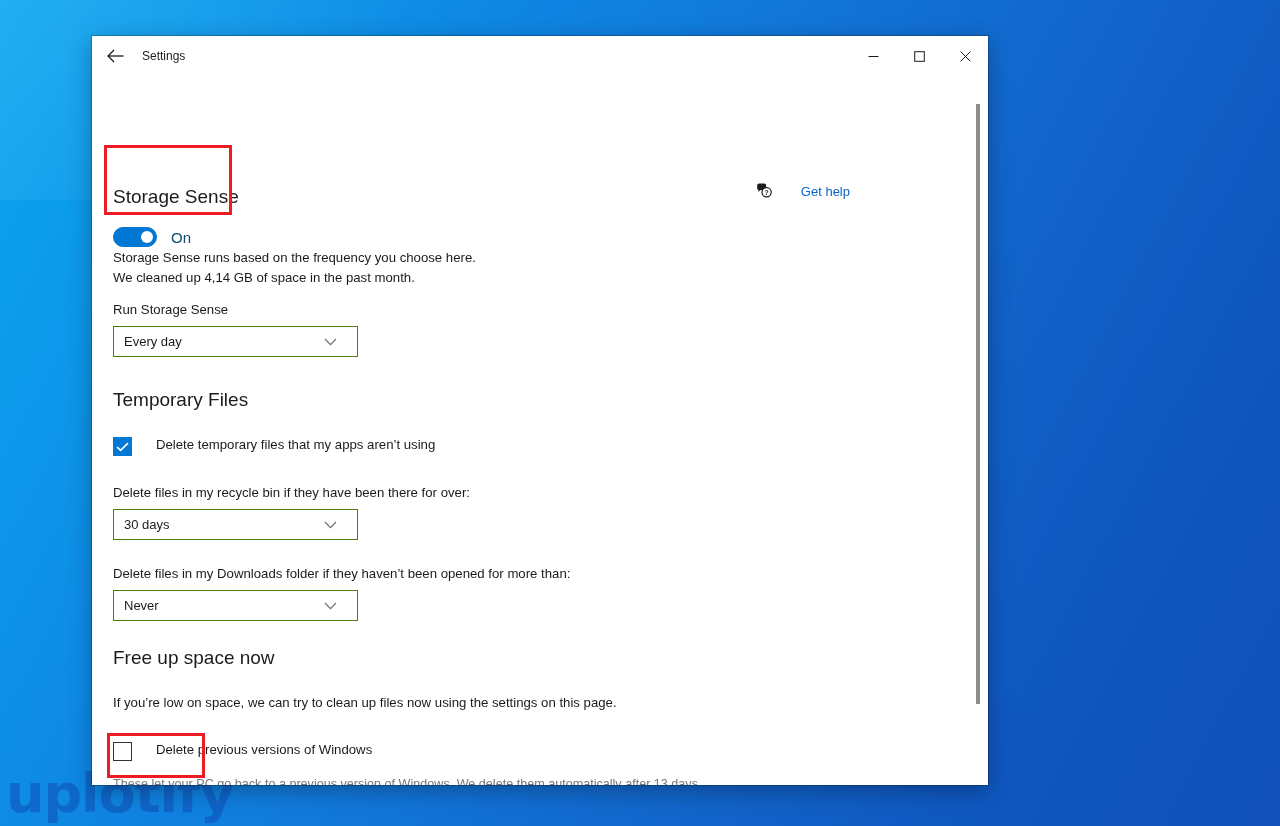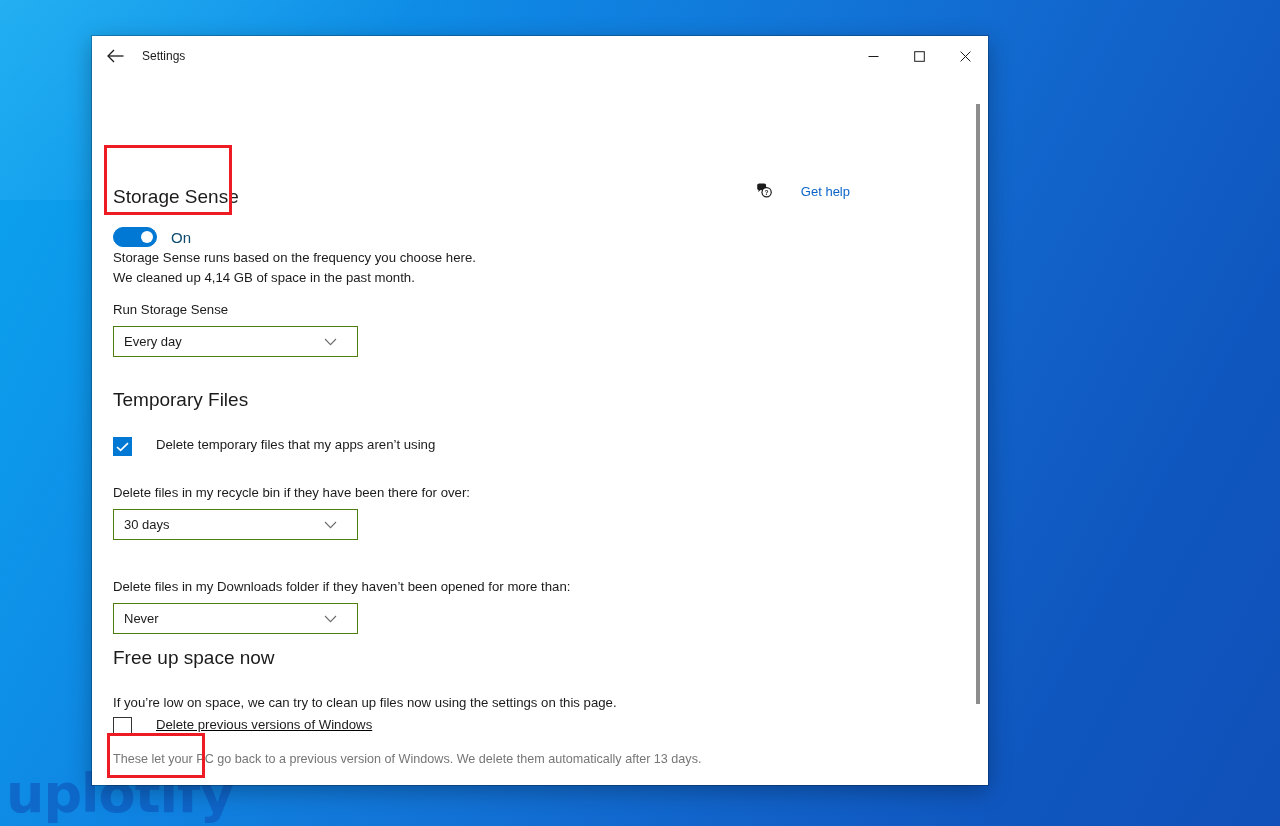--- a/index.html
+++ b/index.html
@@ -231,38 +231,38 @@
 
         <div class="dropdown" style="margin-top:9px;">
           <span class="dd-value">30 days</span>
           <span class="dd-chevron">
             <svg width="13" height="8" viewBox="0 0 13 8" fill="none" stroke="currentColor" stroke-width="1.1">
               <path d="M1 1 L6.5 6.6 L12 1"></path>
             </svg>
           </span>
         </div>
 
-        <div class="field-label" style="margin-top:39px;">Delete files in my Downloads folder if they haven’t been opened for more than:</div>
+        <div class="field-label" style="margin-top:26px;">Delete files in my Downloads folder if they haven’t been opened for more than:</div>
 
         <div class="dropdown" style="margin-top:9px;">
           <span class="dd-value">Never</span>
           <span class="dd-chevron">
             <svg width="13" height="8" viewBox="0 0 13 8" fill="none" stroke="currentColor" stroke-width="1.1">
               <path d="M1 1 L6.5 6.6 L12 1"></path>
             </svg>
           </span>
         </div>
       </div>
 
       <div style="position:absolute; left:21px; top:571px;">
         <div class="section-heading">Free up space now</div>
 
         <div class="body-text" style="margin-top:24px;">If you’re low on space, we can try to clean up files now using the settings on this page.</div>
 
-        <div class="checkrow" style="margin-top:4px;text-decoration:underline;">
+        <div class="checkrow" style="margin-top:29px;">
           <span class="cbox unchecked"></span>
           <span class="check-label">Delete previous versions of Windows</span>
         </div>
 
         <div class="note-text" style="margin-top:15px;">These let your PC go back to a previous version of Windows. We delete them automatically after 13 days.</div>
 
       </div>
 
       <div id="scrollbar-track">
         <div id="scrollbar-thumb"></div>

